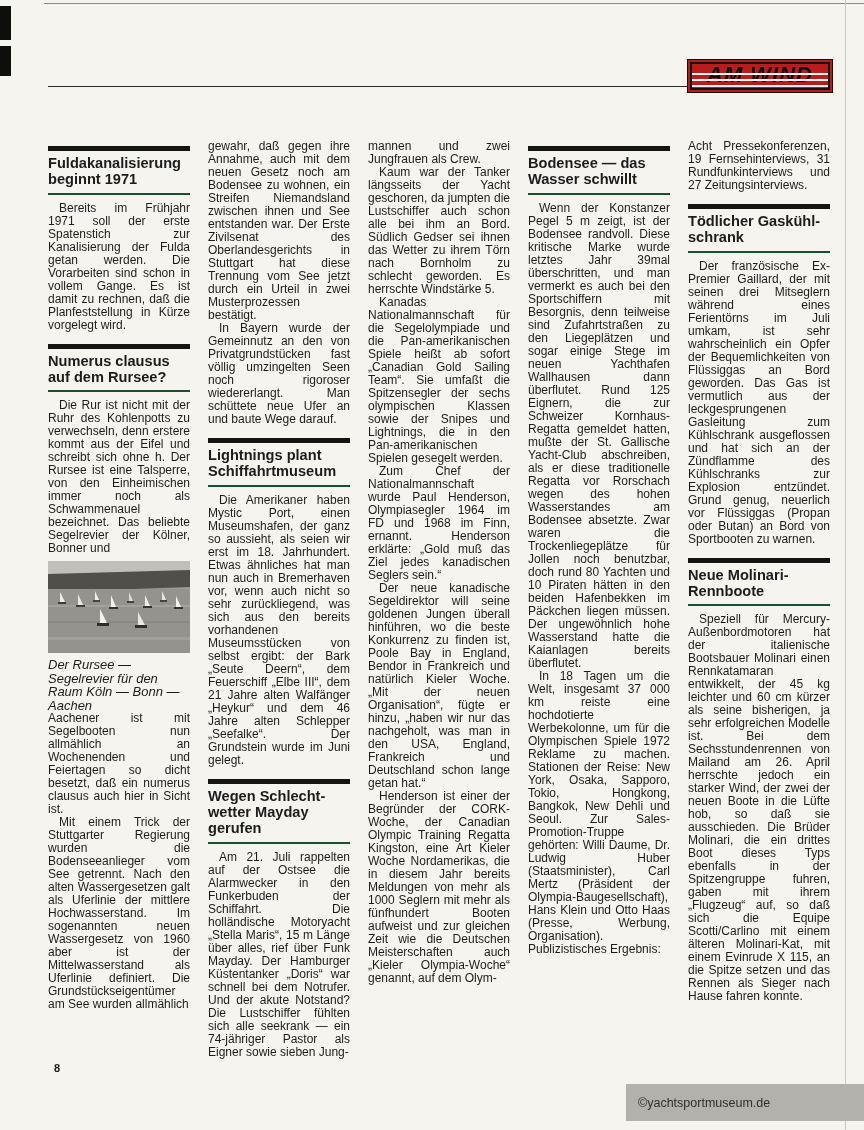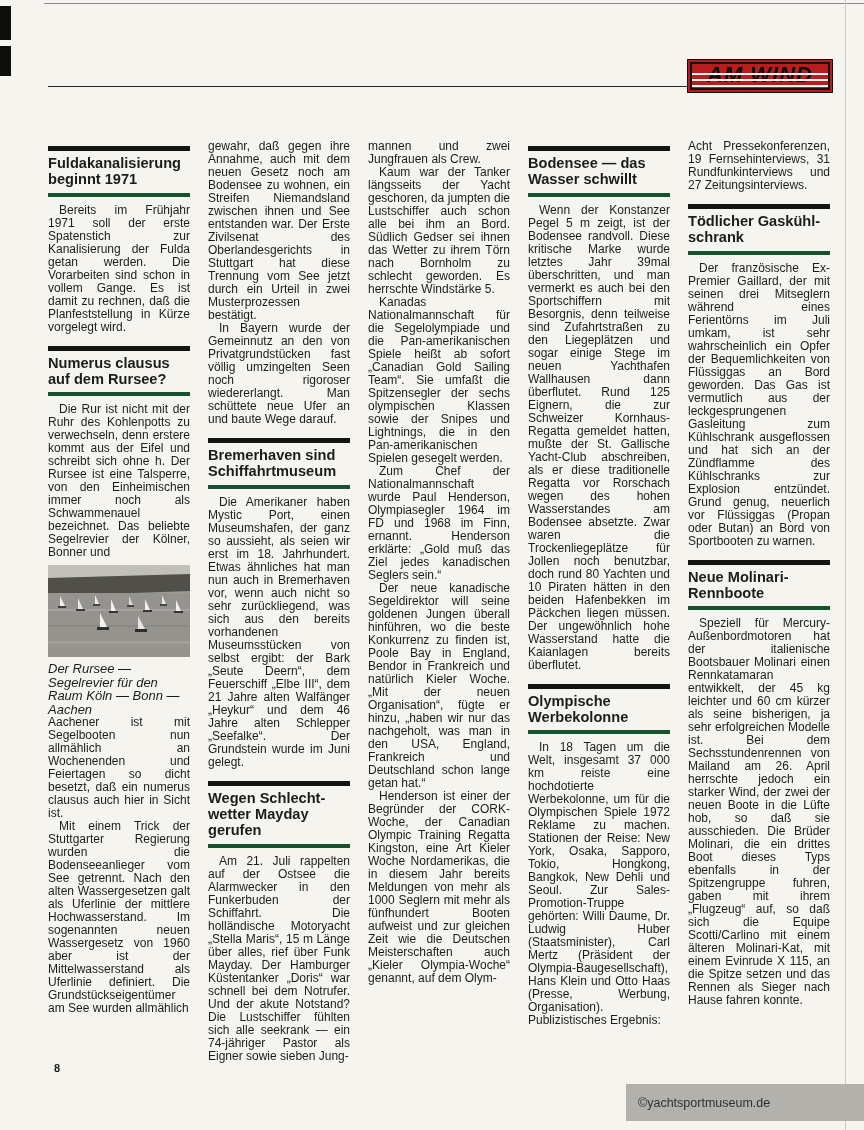--- a/index.html
+++ b/index.html
@@ -44,21 +44,21 @@
   .col p { margin:0; }
   .para {
     font-size:12px; line-height:13px; text-align:justify;
     hyphens:auto; -webkit-hyphens:auto; overflow-wrap:break-word;
   }
   .para.indent { text-indent:11px; }
   .headline { border-top:5px solid #141413; margin:12px 0 7px; }
   .col > .headline:first-child { margin-top:6px; }
   .headline h2 {
     margin:0; padding:4px 0 5px; font-size:14.6px; line-height:1.12;
-    font-weight:bold; border-bottom:4px solid #14532d;
+    font-weight:bold; border-bottom:2px solid #14532d;
     hyphens:manual; overflow-wrap:break-word;
   }
   .photo {
     margin:6px 0 5px; width:142px; height:92px; background:#9a9994;
     position:relative; overflow:hidden;
   }
   .photo svg { display:block; width:100%; height:100%; }
   .caption {
     font-style:italic; font-size:13px; line-height:13.5px; margin:0 0 4px;
   }
@@ -132,44 +132,41 @@
           </svg>
         </div>
         <p class="caption">Der Rursee — Segelrevier für den Raum Köln — Bonn — Aachen</p>
         <p class="para">Aachener ist mit Segelbooten nun allmählich an Wochenenden und Feiertagen so dicht besetzt, daß ein numerus clausus auch hier in Sicht ist.</p>
         <p class="para indent">Mit einem Trick der Stuttgarter Regierung wurden die Bodenseeanlieger vom See getrennt. Nach den alten Wassergesetzen galt als Uferlinie der mittlere Hochwasserstand. Im sogenannten neuen Wassergesetz von 1960 aber ist der Mittelwasserstand als Uferlinie definiert. Die Grundstückseigentümer am See wurden allmählich</p>
       </div>
       <div class="col">
         <p class="para">gewahr, daß gegen ihre Annahme, auch mit dem neuen Gesetz noch am Bodensee zu wohnen, ein Streifen Niemandsland zwischen ihnen und See entstanden war. Der Erste Zivilsenat des Oberlandesgerichts in Stuttgart hat diese Trennung vom See jetzt durch ein Urteil in zwei Musterprozessen bestätigt.</p>
         <p class="para indent">In Bayern wurde der Gemeinnutz an den von Privatgrundstücken fast völlig umzingelten Seen noch rigoroser wiedererlangt. Man schüttete neue Ufer an und baute Wege darauf.</p>
         <div class="headline">
-          <h2>Bremerhaven sind Schiffahrt­museum</h2>
+          <h2>Lightnings plant Schiffahrt­museum</h2>
         </div>
         <p class="para indent">Die Amerikaner haben Mystic Port, einen Museumshafen, der ganz so aussieht, als seien wir erst im 18. Jahrhundert. Etwas ähnliches hat man nun auch in Bremerhaven vor, wenn auch nicht so sehr zurückliegend, was sich aus den bereits vorhandenen Museumsstücken von selbst ergibt: der Bark „Seute Deern“, dem Feuerschiff „Elbe III“, dem 21 Jahre alten Walfänger „Heykur“ und dem 46 Jahre alten Schlepper „Seefalke“. Der Grundstein wurde im Juni gelegt.</p>
         <div class="headline">
           <h2>Wegen Schlecht­wetter Mayday gerufen</h2>
         </div>
         <p class="para indent">Am 21. Juli rappelten auf der Ostsee die Alarmwecker in den Funkerbuden der Schiffahrt. Die holländische Motoryacht „Stella Maris“, 15 m Länge über alles, rief über Funk Mayday. Der Hamburger Küstentanker „Doris“ war schnell bei dem Notrufer. Und der akute Notstand? Die Lustschiffer fühlten sich alle seekrank — ein 74-jähriger Pastor als Eigner sowie sieben Jung-</p>
       </div>
       <div class="col">
         <p class="para">mannen und zwei Jungfrauen als Crew.</p>
         <p class="para indent">Kaum war der Tanker längsseits der Yacht geschoren, da jumpten die Lustschiffer auch schon alle bei ihm an Bord. Südlich Gedser sei ihnen das Wetter zu ihrem Törn nach Bornholm zu schlecht geworden. Es herrschte Windstärke 5.</p>
         <p class="para indent">Kanadas Nationalmannschaft für die Segelolympiade und die Pan-amerikanischen Spiele heißt ab sofort „Canadian Gold Sailing Team“. Sie umfaßt die Spitzensegler der sechs olympischen Klassen sowie der Snipes und Lightnings, die in den Pan-amerikanischen Spielen gesegelt werden.</p>
         <p class="para indent">Zum Chef der Nationalmannschaft wurde Paul Henderson, Olympiasegler 1964 im FD und 1968 im Finn, ernannt. Henderson erklärte: „Gold muß das Ziel jedes kanadischen Seglers sein.“</p>
         <p class="para indent">Der neue kanadische Segeldirektor will seine goldenen Jungen überall hinführen, wo die beste Konkurrenz zu finden ist, Poole Bay in England, Bendor in Frankreich und natürlich Kieler Woche. „Mit der neuen Organisation“, fügte er hinzu, „haben wir nur das nachgeholt, was man in den USA, England, Frankreich und Deutschland schon lange getan hat.“</p>
         <p class="para indent">Henderson ist einer der Begründer der CORK-Woche, der Canadian Olympic Training Regatta Kingston, eine Art Kieler Woche Nordamerikas, die in diesem Jahr bereits Meldungen von mehr als 1000 Seglern mit mehr als fünfhundert Booten aufweist und zur gleichen Zeit wie die Deutschen Meisterschaften auch „Kieler Olympia-Woche“ genannt, auf dem Olym-</p>
       </div>
       <div class="col">
         <div class="headline">
           <h2>Bodensee — das Wasser schwillt</h2>
         </div>
         <p class="para indent">Wenn der Konstanzer Pegel 5 m zeigt, ist der Bodensee randvoll. Diese kritische Marke wurde letztes Jahr 39mal überschritten, und man vermerkt es auch bei den Sportschiffern mit Besorgnis, denn teilweise sind Zufahrtstraßen zu den Liegeplätzen und sogar einige Stege im neuen Yachthafen Wallhausen dann überflutet. Rund 125 Eignern, die zur Schweizer Kornhaus-Regatta gemeldet hatten, mußte der St. Gallische Yacht-Club abschreiben, als er diese traditionelle Regatta vor Rorschach wegen des hohen Wasserstandes am Bodensee absetzte. Zwar waren die Trockenliegeplätze für Jollen noch benutzbar, doch rund 80 Yachten und 10 Piraten hätten in den beiden Hafenbekken im Päckchen liegen müssen. Der ungewöhnlich hohe Wasserstand hatte die Kaianlagen bereits überflutet.</p>
-        <div class="headline">
-          <h2>Olympische Werbekolonne</h2>
-        </div>
         <p class="para indent">In 18 Tagen um die Welt, insgesamt 37 000 km reiste eine hochdotierte Werbekolonne, um für die Olympischen Spiele 1972 Reklame zu machen. Stationen der Reise: New York, Osaka, Sapporo, Tokio, Hongkong, Bangkok, New Dehli und Seoul. Zur Sales-Promotion-Truppe gehörten: Willi Daume, Dr. Ludwig Huber (Staatsminister), Carl Mertz (Präsident der Olympia-Baugesellschaft), Hans Klein und Otto Haas (Presse, Werbung, Organisation). Publizistisches Ergebnis:</p>
       </div>
       <div class="col">
         <p class="para">Acht Pressekonferenzen, 19 Fernsehinterviews, 31 Rundfunkinterviews und 27 Zeitungsinterviews.</p>
         <div class="headline">
           <h2>Tödlicher Gaskühl­schrank</h2>
         </div>
         <p class="para indent">Der französische Ex-Premier Gaillard, der mit seinen drei Mitseglern während eines Ferientörns im Juli umkam, ist sehr wahrscheinlich ein Opfer der Bequemlichkeiten von Flüssiggas an Bord geworden. Das Gas ist vermutlich aus der leckgesprungenen Gasleitung zum Kühlschrank ausgeflossen und hat sich an der Zündflamme des Kühlschranks zur Explosion entzündet. Grund genug, neuerlich vor Flüssiggas (Propan oder Butan) an Bord von Sportbooten zu warnen.</p>
         <div class="headline">
           <h2>Neue Molinari-Rennboote</h2>

